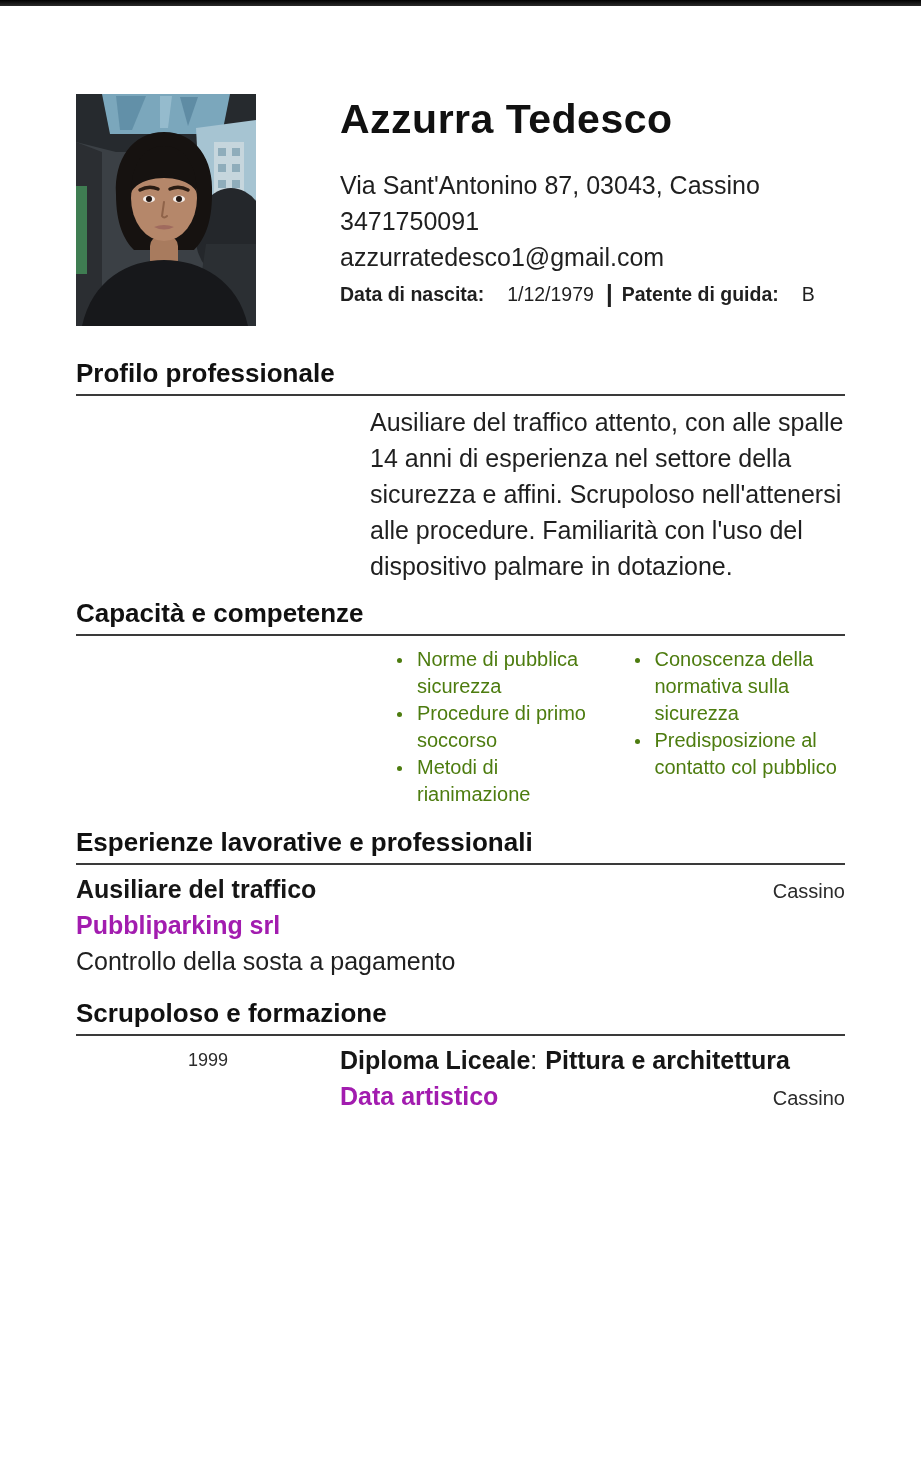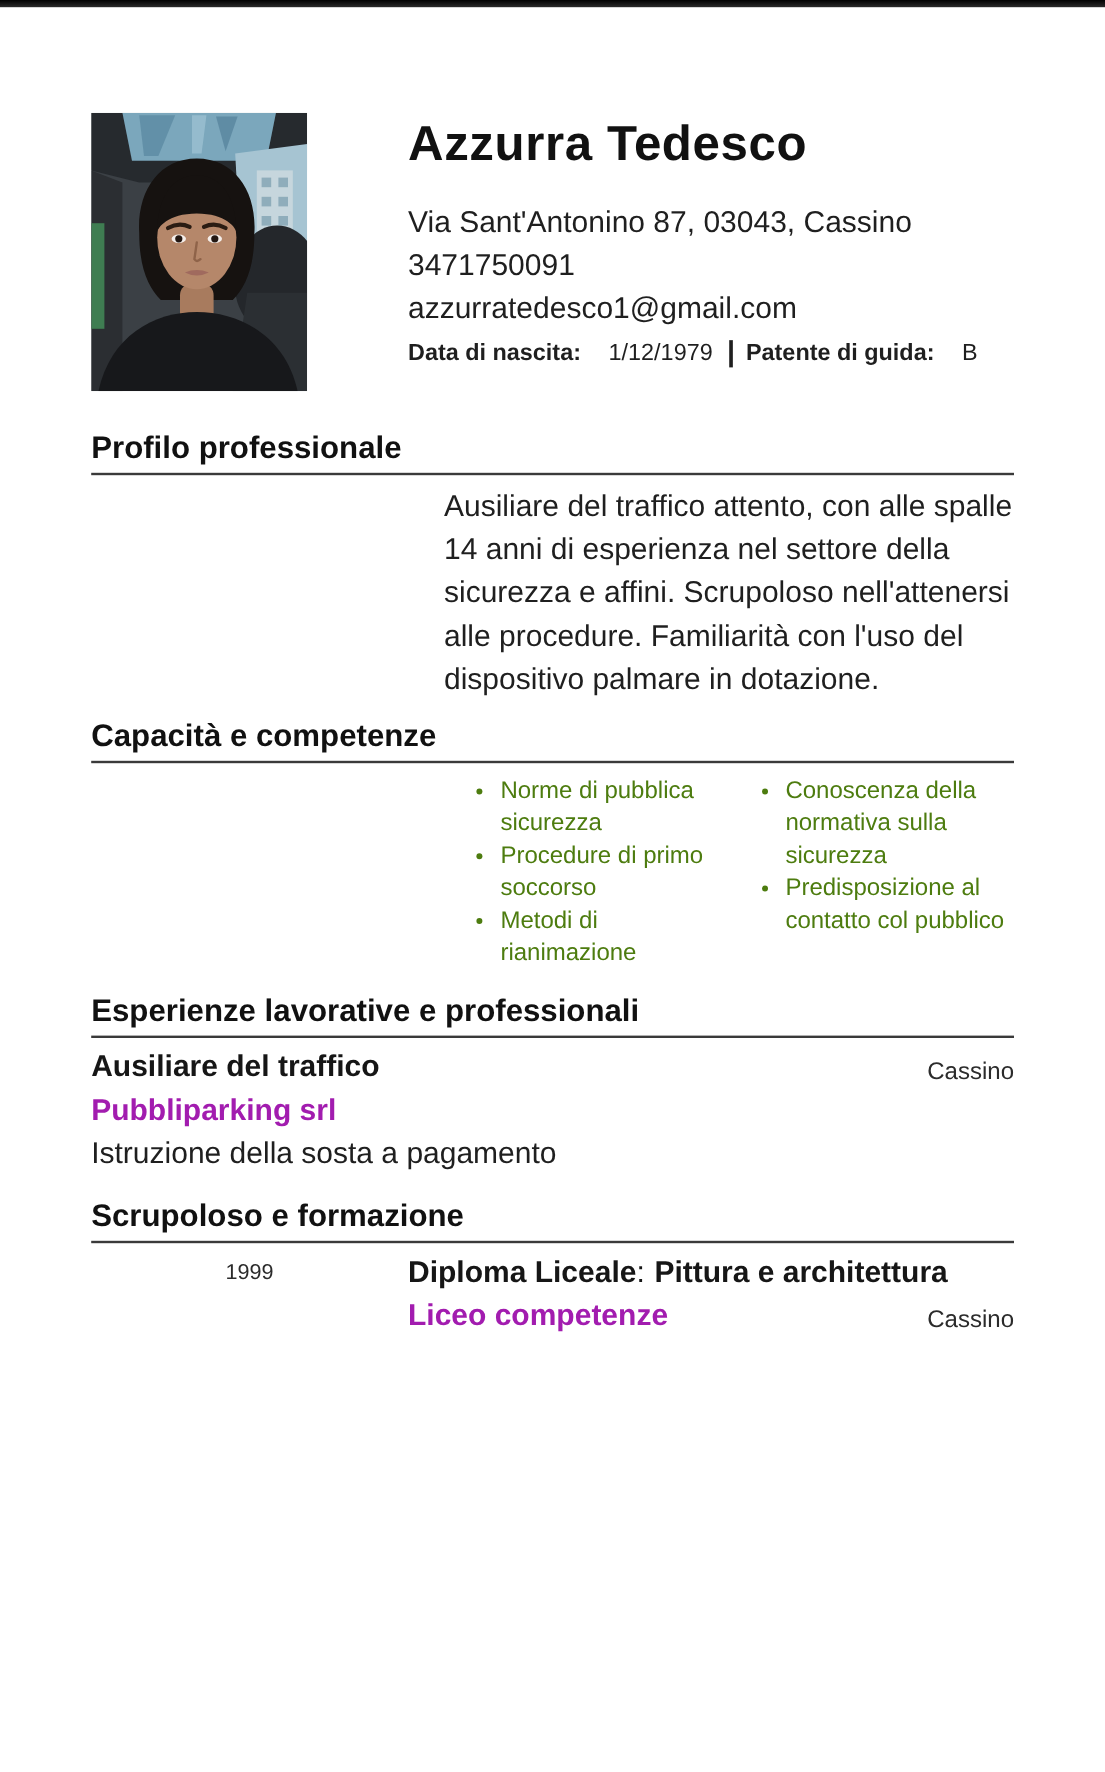--- a/index.html
+++ b/index.html
@@ -103,21 +103,21 @@
   .entry-row { display: flex; padding-top: 6px; }
   .date-col {
     width: 264px; flex: 0 0 auto;
     text-align: center;
     font-size: 18px;
     line-height: 27px;
     color: #2b2b2b;
     padding-top: 5px;
   }
   .entry-main { flex: 1; min-width: 0; }
-  .entry-line { display: flex; justify-content: space-between; align-items: flex-end; }
+  .entry-line { display: flex; justify-content: space-between; align-items: center; }
   .entry-title { font-size: 25px; font-weight: 700; line-height: 36px; color: #161616; }
   .entry-company { font-size: 25px; font-weight: 700; line-height: 36px; color: #a21caf; }
   .entry-desc { font-size: 25px; font-weight: 400; line-height: 36px; color: #1f1f1f; }
   .entry-location { font-size: 20px; line-height: 27px; color: #2b2b2b; padding-top: 5px; }
   .degree-sep { font-weight: 400; margin-right: 8px; }
 </style>
 </head>
 <body>
 
 <div class="top-bar"></div>
@@ -224,34 +224,34 @@
 
   <div class="section gap-lg">
     <div class="section-heading">Esperienze lavorative e professionali</div>
     <div class="entry-row">
       <div class="entry-main">
         <div class="entry-line">
           <div class="entry-title">Ausiliare del traffico</div>
           <div class="entry-location">Cassino</div>
         </div>
         <div class="entry-company">Pubbliparking srl</div>
-        <div class="entry-desc">Istruzione della sosta a pagamento</div>
+        <div class="entry-desc">Controllo della sosta a pagamento</div>
       </div>
     </div>
   </div>
 
   <div class="section gap-lg">
     <div class="section-heading">Scrupoloso e formazione</div>
     <div class="entry-row">
       <div class="date-col">
         <div>1999</div>
       </div>
       <div class="entry-main">
         <div class="entry-title"><span>Diploma Liceale</span><span class="degree-sep">:</span><span>Pittura e architettura</span></div>
         <div class="entry-line">
-          <div class="entry-company">Liceo competenze</div>
+          <div class="entry-company">Data artistico</div>
           <div class="entry-location">Cassino</div>
         </div>
       </div>
     </div>
   </div>
 
 </div>
 
 </body></html>

